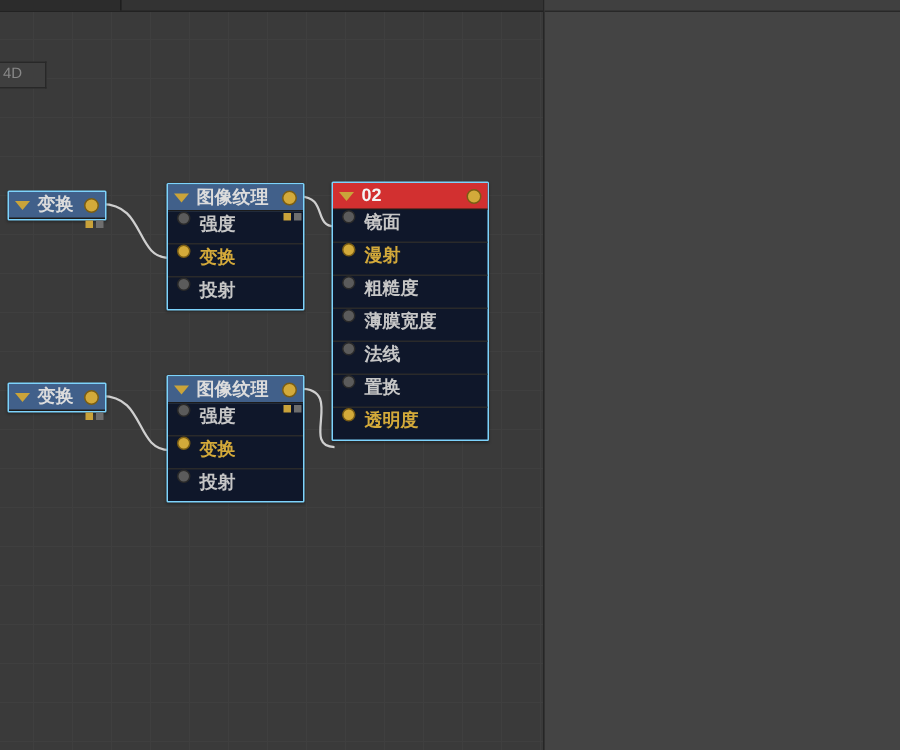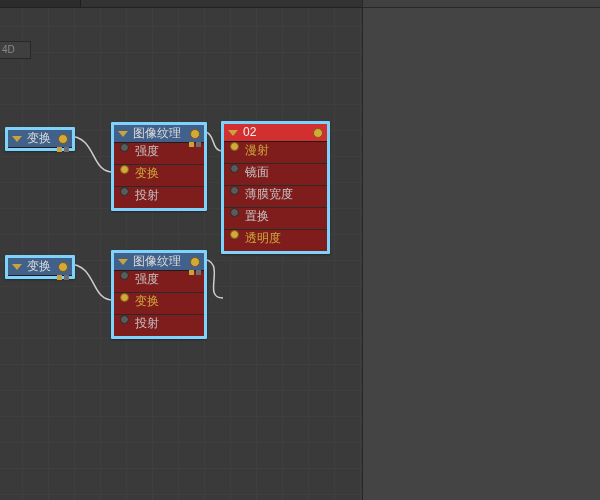--- a/index.html
+++ b/index.html
@@ -60,24 +60,25 @@
     background: #404040;
     border-bottom: 1px solid #282828;
   }
   svg.wires {
     position:absolute; left:0; top:0; width:100%; height:100%;
     pointer-events:none;
   }
 
   .node {
     position: absolute;
-    background: #7f1d1d;
-    border: 3px solid #7dd3fc;
+    background: #0f172a;
+    border: 1px solid #7dd3fc;
     border-radius: 1px;
     box-shadow: 0 1px 2px rgba(0,0,0,.35);
+    font-weight: bold;
   }
   .node-header {
     display: flex;
     align-items: center;
     height: 17px;
     padding: 0 4px 0 4px;
     gap: 4px;
     background: #41608a;
     color: #dcdcdc;
     border-bottom: 1px solid #1c1c1c;
@@ -237,30 +238,38 @@
   </div>
 
   <div class="node" id="node-mat" style="left: 221px; top: 121px; width: 103px;">
     <div class="node-header red">
       <span class="disclosure"></span>
       <span class="node-title">02</span>
       <span class="out-port"></span>
     </div>
     <div class="rows">
         <div class="row">
+          <span class="port"></span>
+          <span class="row-label">镜面</span>
+        </div>
+        <div class="row">
           <span class="port connected"></span>
           <span class="row-label active">漫射</span>
         </div>
         <div class="row">
           <span class="port"></span>
-          <span class="row-label">镜面</span>
+          <span class="row-label">粗糙度</span>
         </div>
         <div class="row">
           <span class="port"></span>
           <span class="row-label">薄膜宽度</span>
+        </div>
+        <div class="row">
+          <span class="port"></span>
+          <span class="row-label">法线</span>
         </div>
         <div class="row">
           <span class="port"></span>
           <span class="row-label">置换</span>
         </div>
         <div class="row">
           <span class="port connected"></span>
           <span class="row-label active">透明度</span>
         </div>
       </div>

